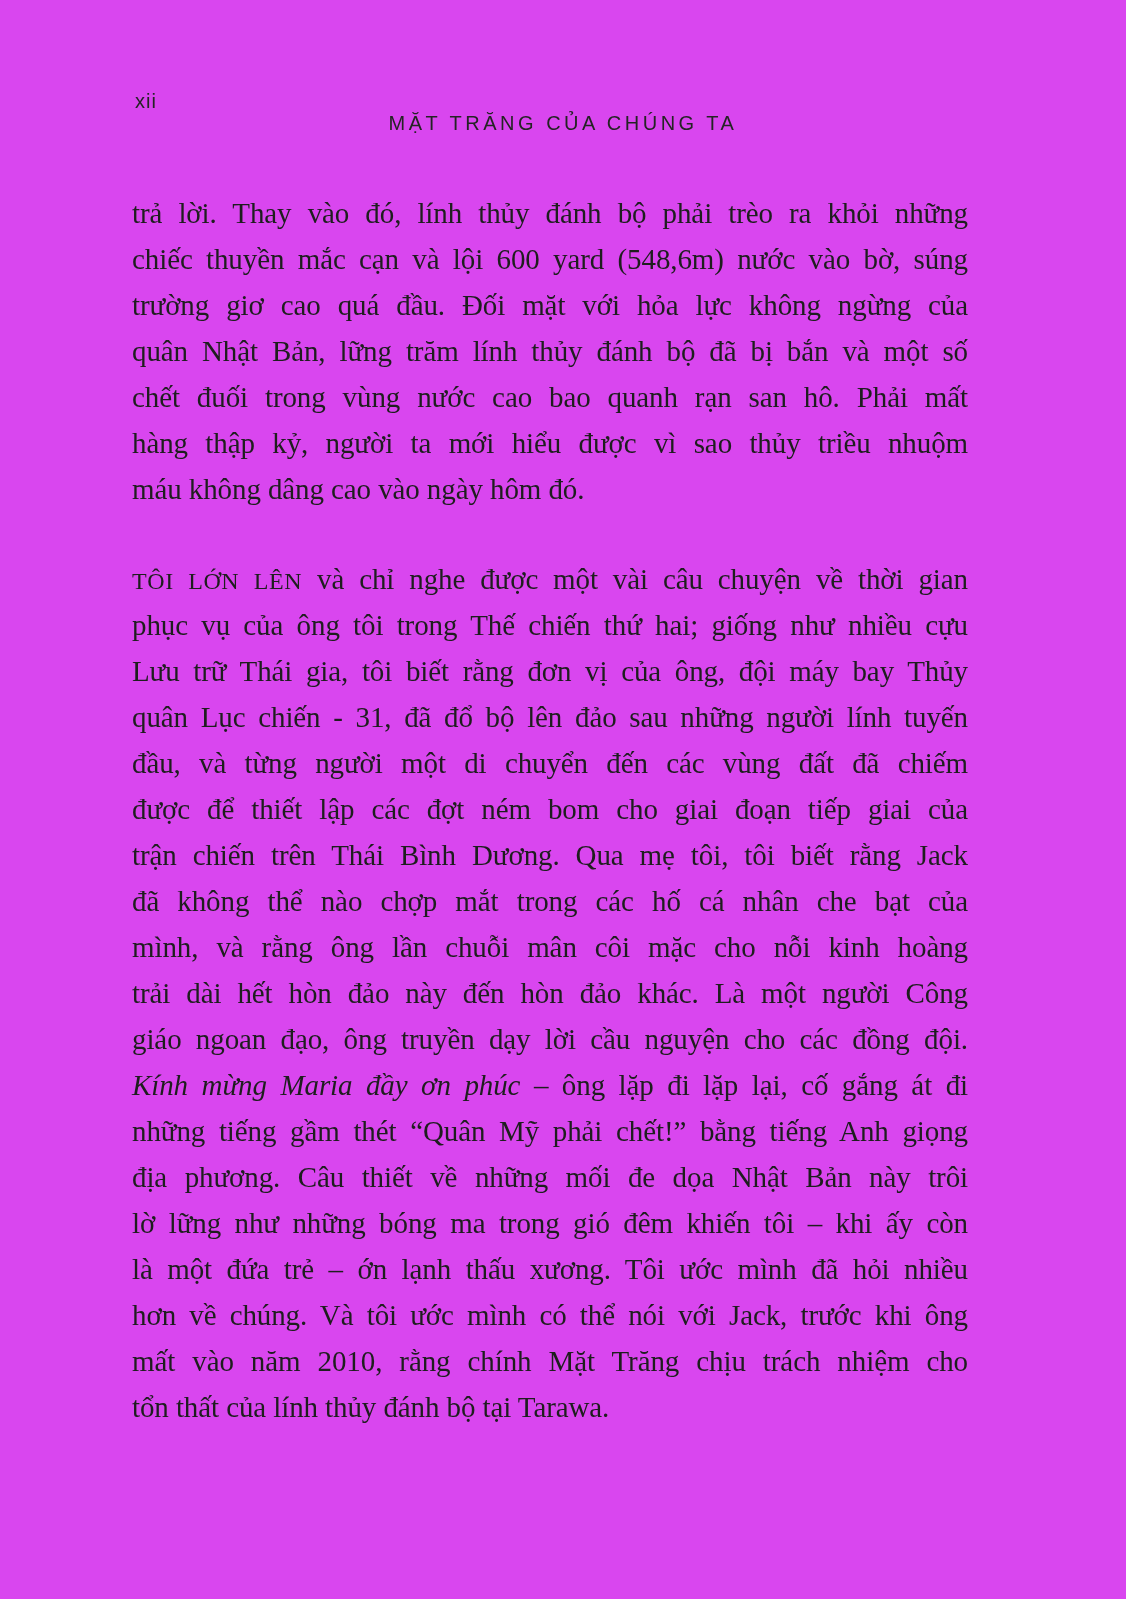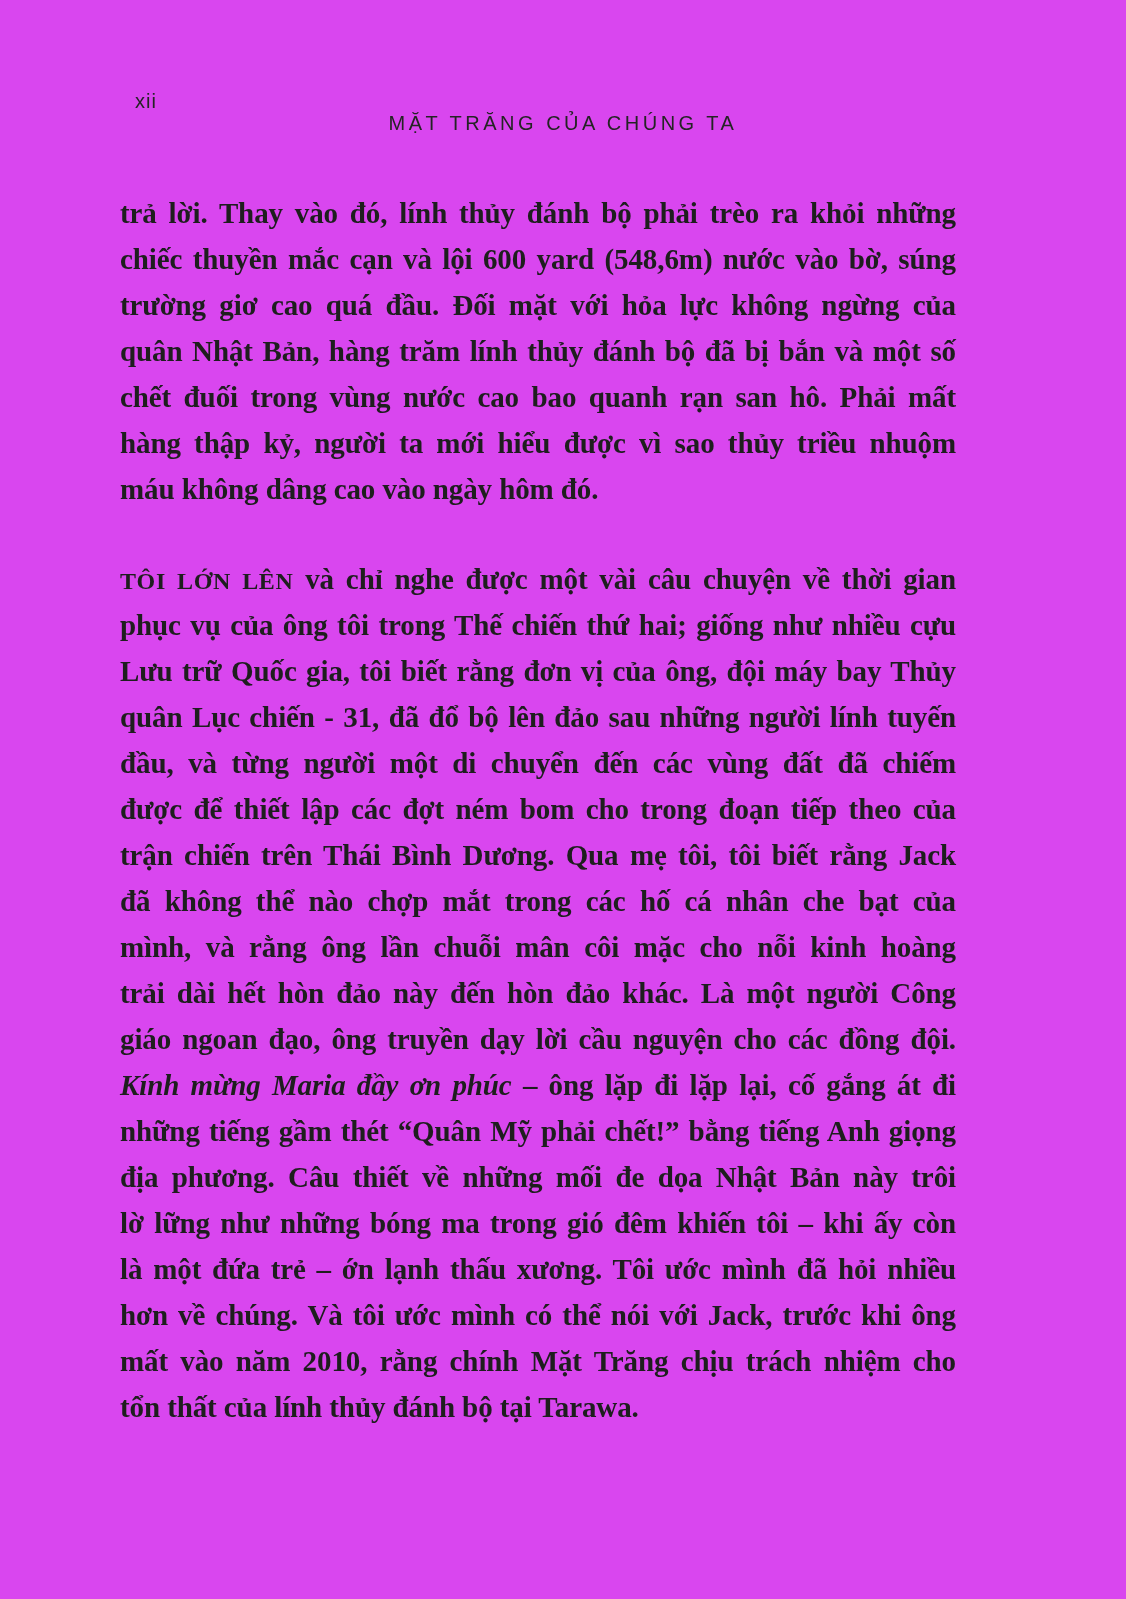--- a/index.html
+++ b/index.html
@@ -36,24 +36,23 @@
     position: absolute;
     left: 0;
     right: 0;
     top: 0;
     text-align: center;
     letter-spacing: 3.5px;
     margin-top: 24px;
   }
   .body-text {
     position: absolute;
-    left: 120px;
+    left: 132px;
     top: 190px;
     width: 836px;
-    font-weight: bold;
   }
   .paragraph {
     margin: 0 0 44px 0;
   }
   .paragraph:last-child { margin-bottom: 0; }
   .line {
     font-size: 29px;
     line-height: 46px;
     height: 46px;
     text-align: justify;
@@ -78,32 +77,32 @@
   <header class="page-header">
     <span class="page-number">xii</span>
     <span class="running-title">MẶT TRĂNG CỦA CHÚNG TA</span>
   </header>
 
   <main class="body-text" id="body-text">
       <div class="paragraph">
         <div class="line"><span class="seg-n">trả lời. Thay vào đó, lính thủy đánh bộ phải trèo ra khỏi những</span></div>
         <div class="line"><span class="seg-n">chiếc thuyền mắc cạn và lội 600 yard (548,6m) nước vào bờ, súng</span></div>
         <div class="line"><span class="seg-n">trường giơ cao quá đầu. Đối mặt với hỏa lực không ngừng của</span></div>
-        <div class="line"><span class="seg-n">quân Nhật Bản, hàng trăm lính thủy đánh bộ đã bị bắn và một số</span></div>
+        <div class="line"><span class="seg-n">quân Nhật Bản, lững trăm lính thủy đánh bộ đã bị bắn và một số</span></div>
         <div class="line"><span class="seg-n">chết đuối trong vùng nước cao bao quanh rạn san hô. Phải mất</span></div>
         <div class="line"><span class="seg-n">hàng thập kỷ, người ta mới hiểu được vì sao thủy triều nhuộm</span></div>
         <div class="line last"><span class="seg-n">máu không dâng cao vào ngày hôm đó.</span></div>
       </div>
       <div class="paragraph">
         <div class="line"><span class="seg-sc">TÔI LỚN LÊN</span><span class="seg-n"> và chỉ nghe được một vài câu chuyện về thời gian</span></div>
         <div class="line"><span class="seg-n">phục vụ của ông tôi trong Thế chiến thứ hai; giống như nhiều cựu</span></div>
-        <div class="line"><span class="seg-n">Lưu trữ Quốc gia, tôi biết rằng đơn vị của ông, đội máy bay Thủy</span></div>
+        <div class="line"><span class="seg-n">Lưu trữ Thái gia, tôi biết rằng đơn vị của ông, đội máy bay Thủy</span></div>
         <div class="line"><span class="seg-n">quân Lục chiến - 31, đã đổ bộ lên đảo sau những người lính tuyến</span></div>
         <div class="line"><span class="seg-n">đầu, và từng người một di chuyển đến các vùng đất đã chiếm</span></div>
-        <div class="line"><span class="seg-n">được để thiết lập các đợt ném bom cho trong đoạn tiếp theo của</span></div>
+        <div class="line"><span class="seg-n">được để thiết lập các đợt ném bom cho giai đoạn tiếp giai của</span></div>
         <div class="line"><span class="seg-n">trận chiến trên Thái Bình Dương. Qua mẹ tôi, tôi biết rằng Jack</span></div>
         <div class="line"><span class="seg-n">đã không thể nào chợp mắt trong các hố cá nhân che bạt của</span></div>
         <div class="line"><span class="seg-n">mình, và rằng ông lần chuỗi mân côi mặc cho nỗi kinh hoàng</span></div>
         <div class="line"><span class="seg-n">trải dài hết hòn đảo này đến hòn đảo khác. Là một người Công</span></div>
         <div class="line"><span class="seg-n">giáo ngoan đạo, ông truyền dạy lời cầu nguyện cho các đồng đội.</span></div>
         <div class="line"><span class="seg-i">Kính mừng Maria đầy ơn phúc</span><span class="seg-n"> – ông lặp đi lặp lại, cố gắng át đi</span></div>
         <div class="line"><span class="seg-n">những tiếng gầm thét “Quân Mỹ phải chết!” bằng tiếng Anh giọng</span></div>
         <div class="line"><span class="seg-n">địa phương. Câu thiết về những mối đe dọa Nhật Bản này trôi</span></div>
         <div class="line"><span class="seg-n">lờ lững như những bóng ma trong gió đêm khiến tôi – khi ấy còn</span></div>
         <div class="line"><span class="seg-n">là một đứa trẻ – ớn lạnh thấu xương. Tôi ước mình đã hỏi nhiều</span></div>

